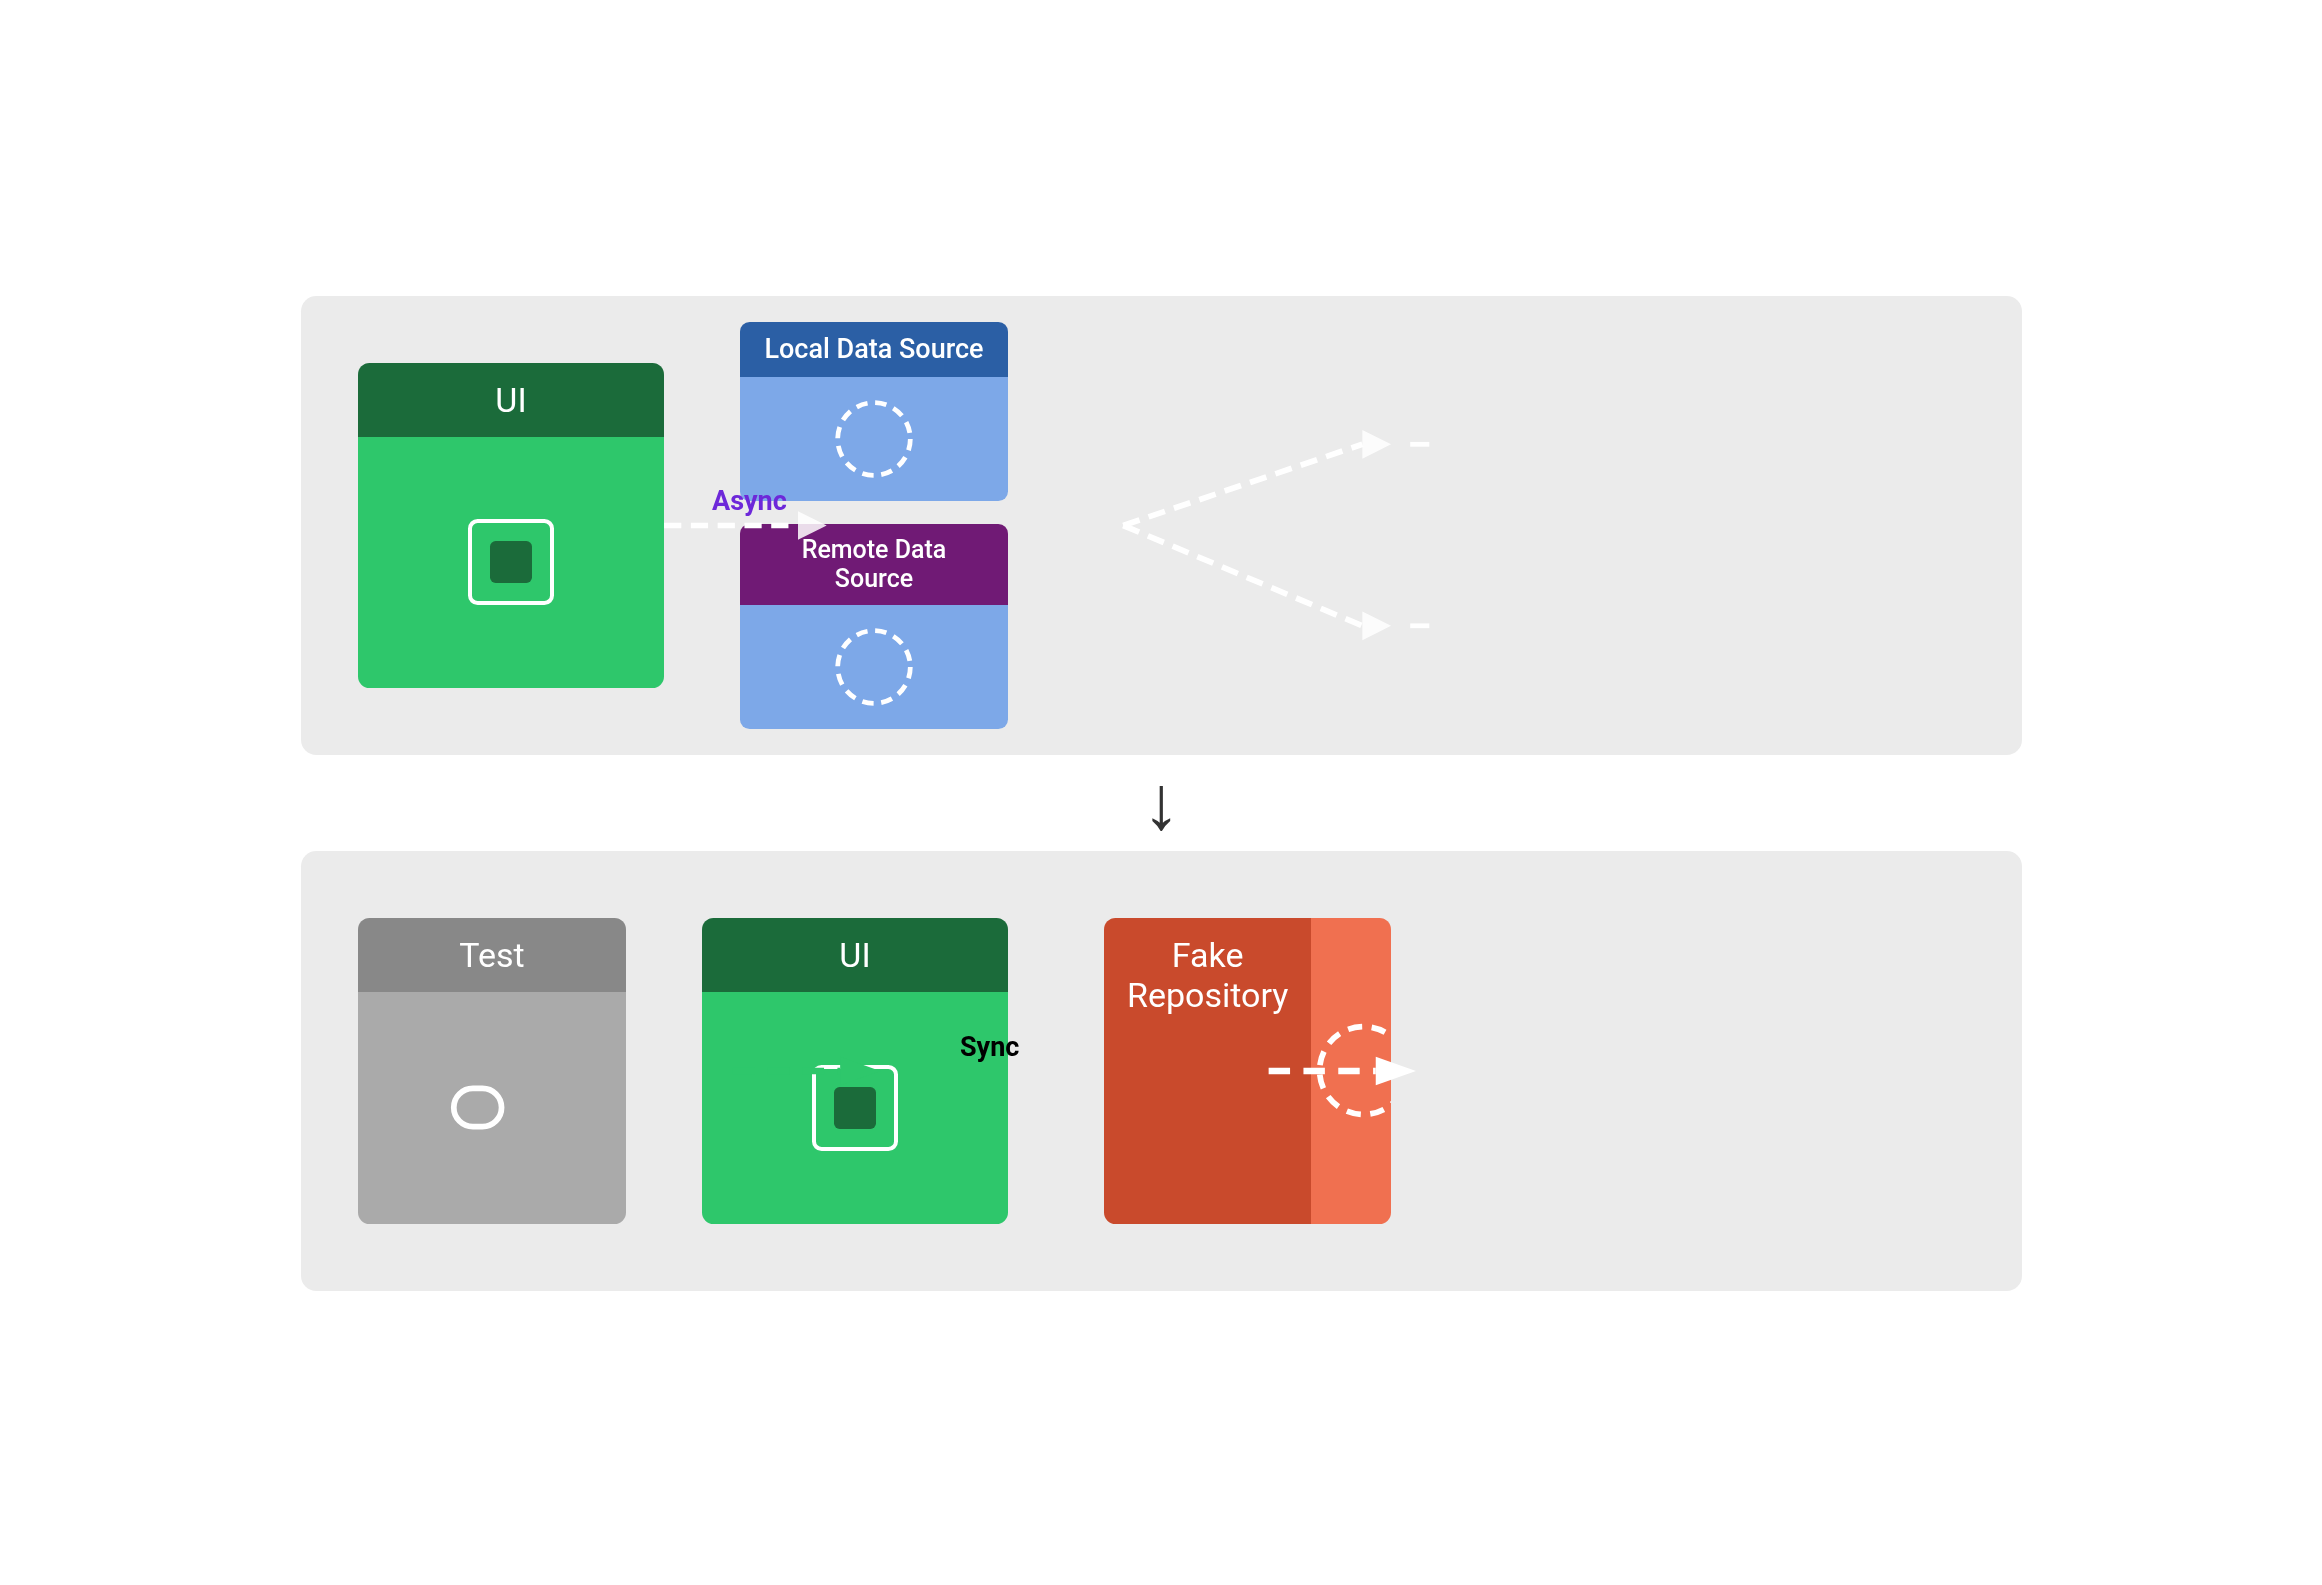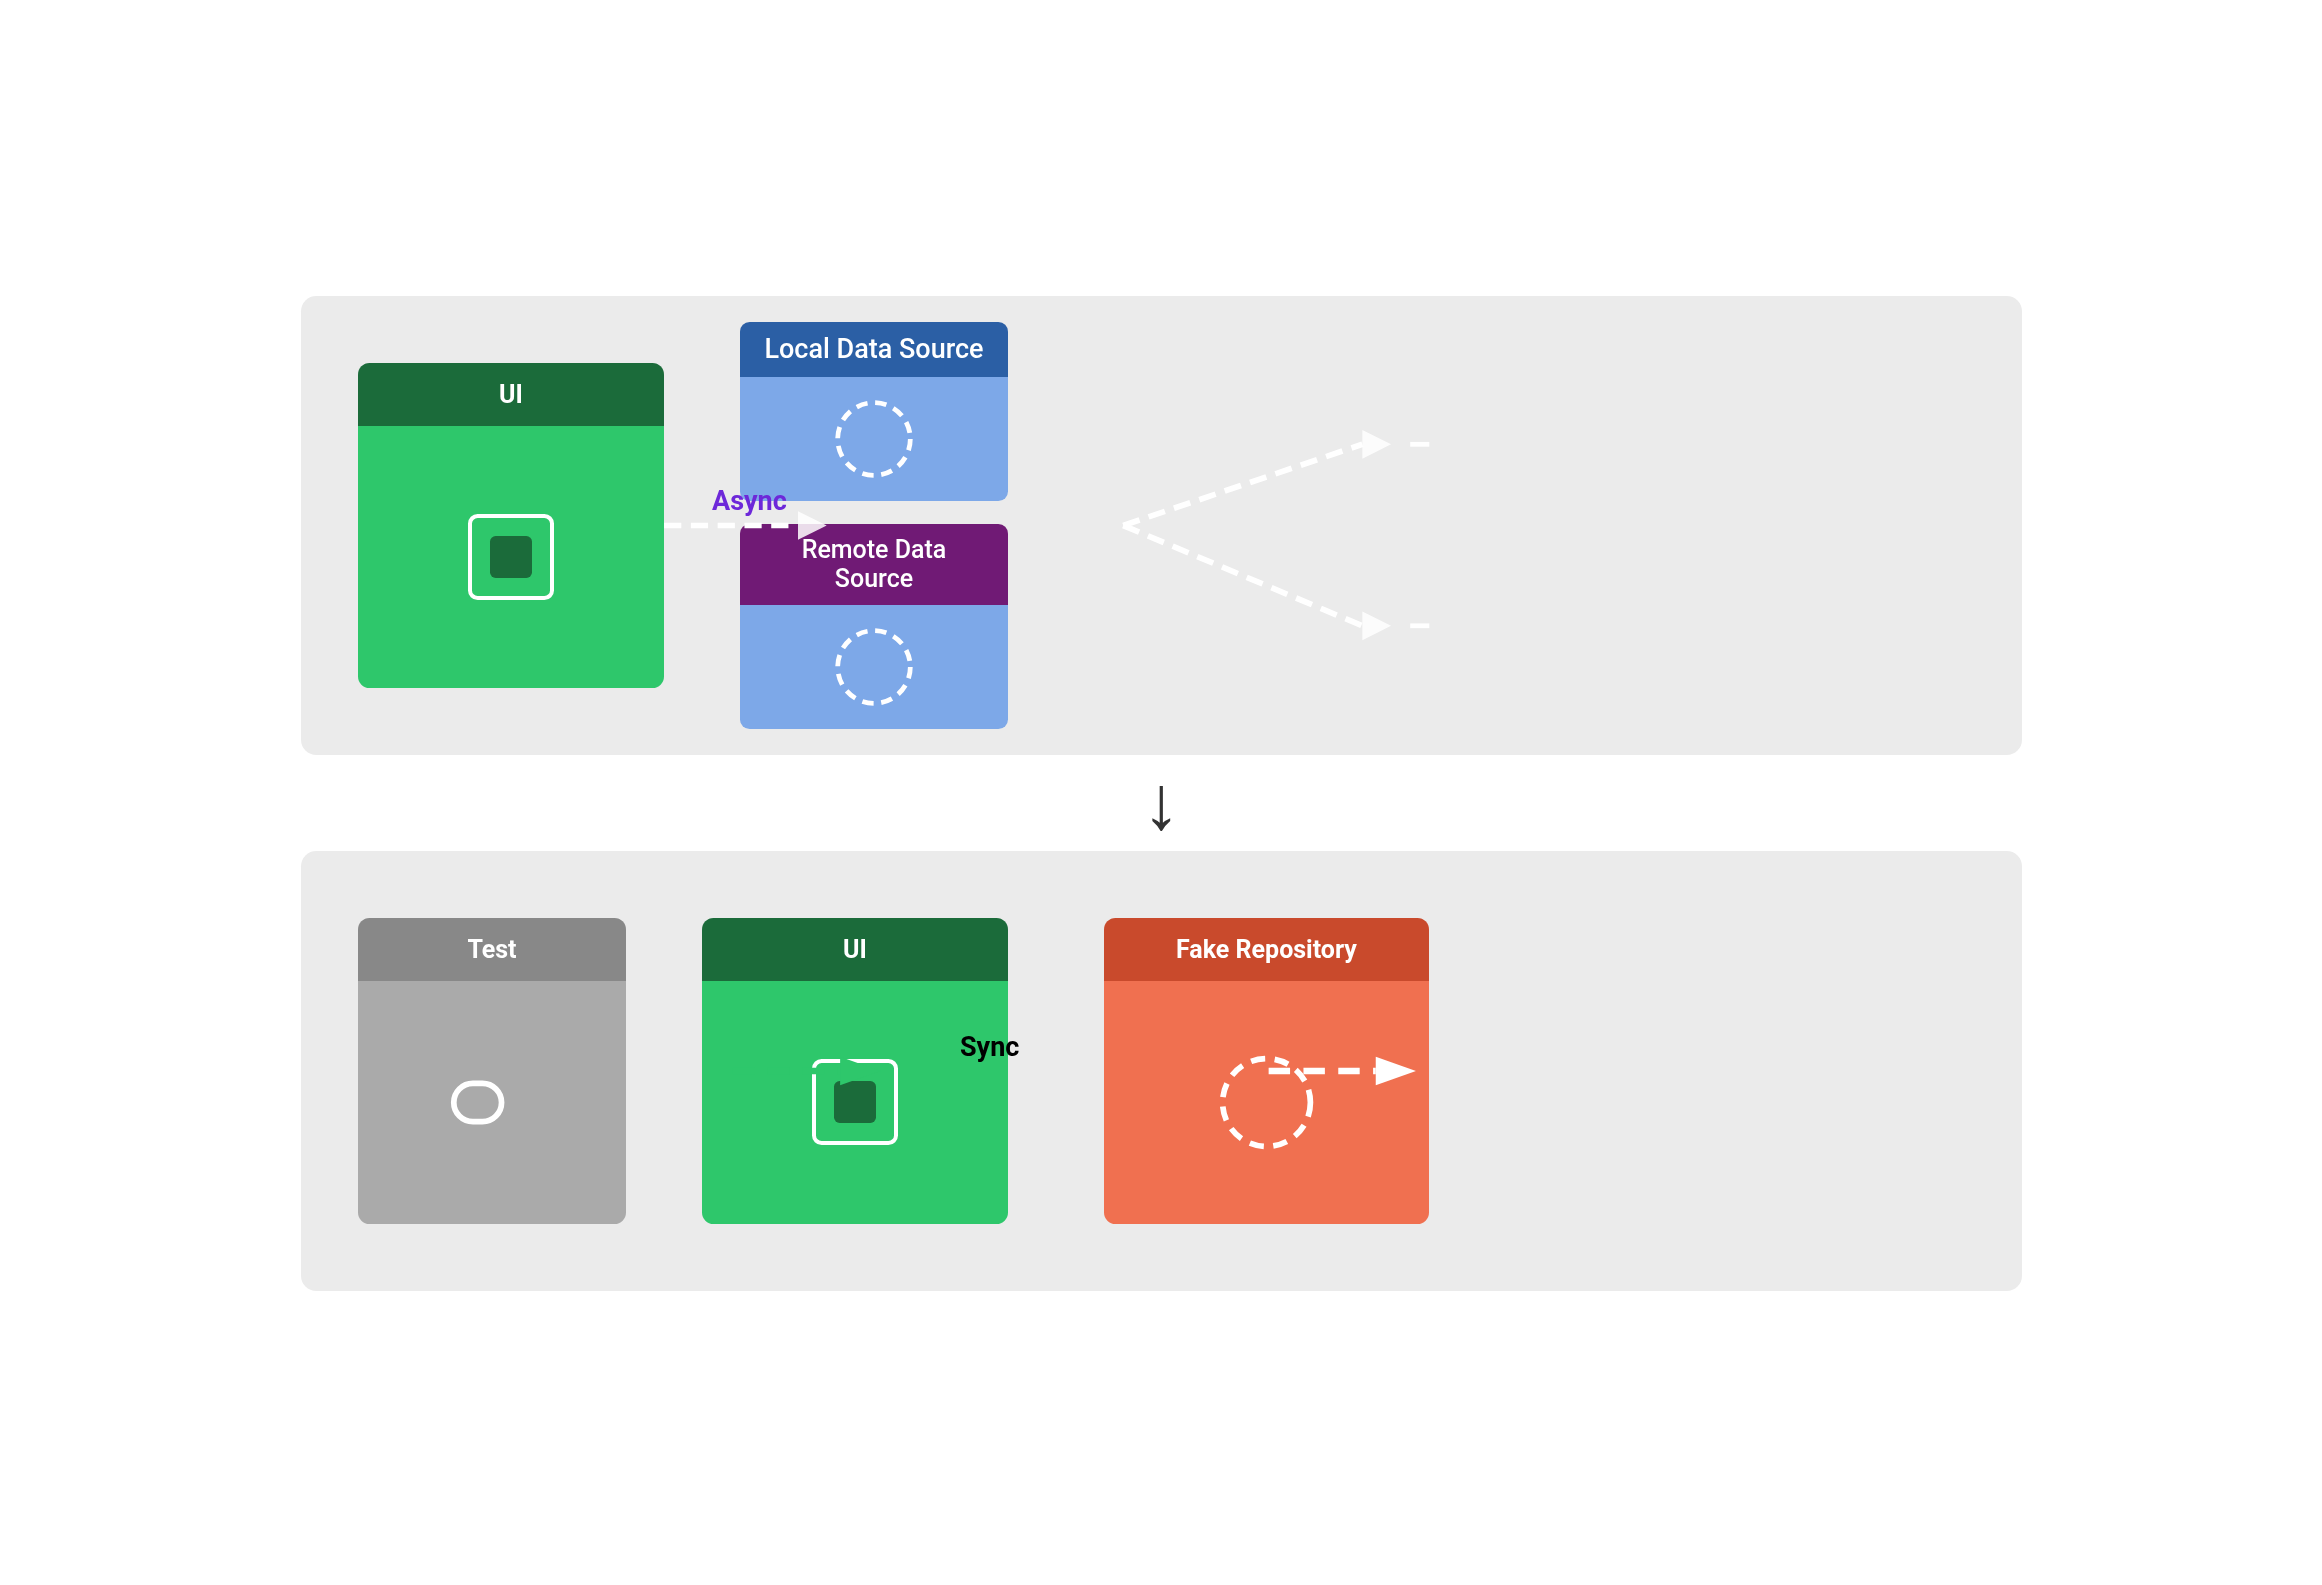--- a/index.html
+++ b/index.html
@@ -38,22 +38,22 @@
       align-items: center;
       justify-content: center;
       height: 96px;
       font-size: 76px;
       color: #333;
       line-height: 1;
     }
 
     .component-header {
       padding: 17px 23px;
-      font-size: 25px;
-      font-weight: 700;
+      font-size: 34px;
+      font-weight: 400;
       color: white;
       text-align: center;
     }
 
     .component-body {
       flex: 1;
       display: flex;
       align-items: center;
       justify-content: center;
     }
@@ -194,26 +194,26 @@
       height: 306px;
       border-radius: 11.5px;
       overflow: hidden;
       display: flex;
       flex-direction: column;
       flex-shrink: 0;
       margin-left: 76px;
     }
 
     .fake-repo-block {
-      width: 325px;
+      width: 287px;
       height: 306px;
       border-radius: 11.5px;
       overflow: hidden;
       display: flex;
-      flex-direction: column;
+      flex-direction: row;
       flex-shrink: 0;
       margin-left: 96px;
     }
 
     
     .label-async {
       position: absolute;
       font-size: 27px;
       font-weight: 700;
       color: #6d28d9;

